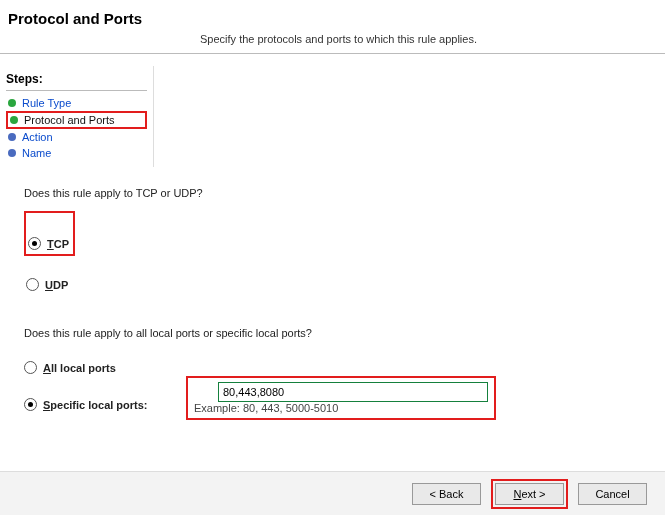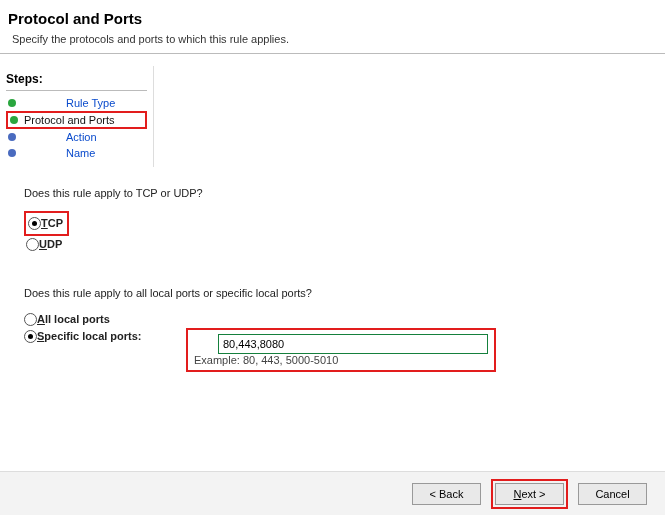--- a/index.html
+++ b/index.html
@@ -20,21 +20,22 @@
     padding: 10px 8px 0 8px;
   }
   .header h1 {
     font-size: 15px;
     font-weight: bold;
     margin: 0 0 6px 0;
   }
   .header .sub {
     font-size: 11px;
     color: #333;
-    margin: 0 0 8px 4px;
+    margin: 0 0 8px 12px;
+    text-align: center;
   }
   .divider-top {
     border-top: 1px solid #bbb;
     margin: 0;
   }
   .body {
     display: flex;
     position: absolute;
     top: 66px; bottom: 44px; left: 0; right: 0; flex-direction: column;
   }
@@ -63,21 +64,20 @@
   .bullet {
     width: 8px; height: 8px; border-radius: 50%;
     flex: 0 0 8px;
   }
   .bullet.done { background: #2aa63f; }
   .bullet.current { background: #2aa63f; }
   .bullet.pending { background: #4a6bbf; }
   .step a {
     color: #0a4bcc;
     text-decoration: none;
-    margin-left: 44px;
   }
   .step.current span.label {
     color: #111;
   }
   .highlight-red {
     border: 2px solid #e21d1d;
     box-sizing: border-box;
   }
   .step.current-wrap {
     padding: 1px 2px;
@@ -88,22 +88,24 @@
     padding: 20px 24px 10px 24px;
     font-size: 11px;
     color: #222;
     position: relative;
   }
   .content .q {
     margin-bottom: 12px;
   }
   .radio-line {
     display: flex;
-    gap: 0;
+    align-items: center;
+    gap: 6px;
     padding: 2px 0;
+    margin-top: 20px;
   }
   .radio {
     width: 13px; height: 13px; border: 1px solid #555; border-radius: 50%;
     display: inline-flex; align-items: center; justify-content: center;
     background: #fff;
     box-sizing: border-box;
   }
   .radio .dot {
     width: 5px; height: 5px; border-radius: 50%; background: #000;
   }

